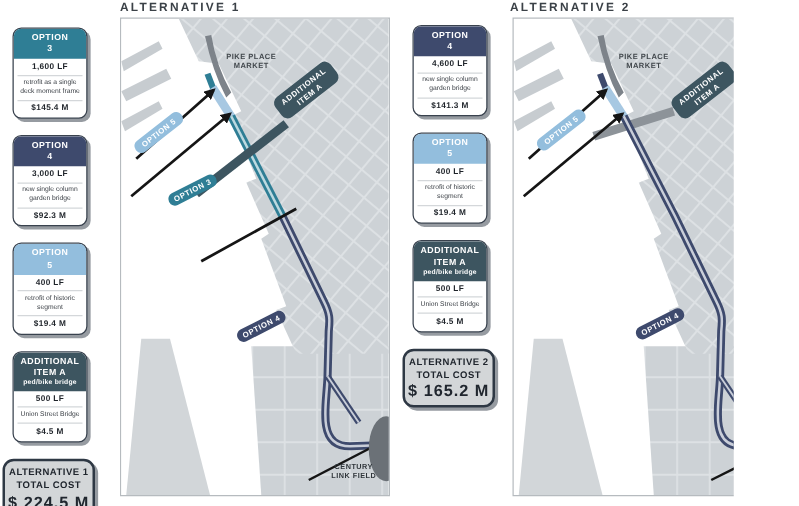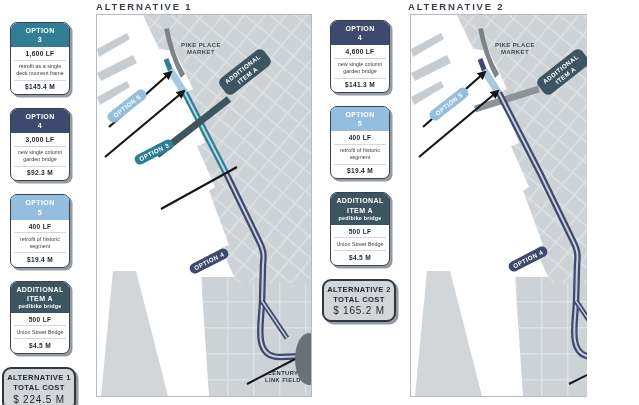--- a/index.html
+++ b/index.html
@@ -17,21 +17,21 @@
   .opt-body{padding:3px 3px 4px;}
   .opt-len{font-size:6.6px;font-weight:bold;letter-spacing:.3px;color:#1e2329;
            border-bottom:1px solid #d4d7da;padding-bottom:2.5px;margin-bottom:2.5px;}
   .opt-desc{font-size:5.4px;color:#3a3f45;line-height:1.3;margin-bottom:2.5px;}
   .opt-cost{font-size:6.6px;font-weight:bold;letter-spacing:.3px;color:#1e2329;
             border-top:1px solid #d4d7da;padding-top:2.5px;}
   .total-box{width:74px;margin-left:-8px;background:#d3d6d8;border:2px solid #2e3844;
              border-radius:9px;box-shadow:2.5px 2.5px 0 #969ba1;text-align:center;
              padding:4px 1px;box-sizing:border-box;}
   .total-line{font-size:7.6px;font-weight:bold;color:#20262e;letter-spacing:.4px;line-height:1.3;}
-  .total-cost{font-size:10px;font-weight:normal;color:#20262e;letter-spacing:.8px;margin-top:1px;}
+  .total-cost{font-size:13px;font-weight:bold;color:#20262e;letter-spacing:.8px;margin-top:1px;}
   .map{position:absolute;top:14px;height:381px;border:1px solid #b6bbbf;background:#fff;}
   .map svg{display:block;width:100%;height:100%;}
   .map-1{left:96px;width:214px;}
   .map-2{left:410px;width:226px;}
   .lblw{fill:#ffffff;font-weight:bold;font-size:6.2px;letter-spacing:.5px;text-anchor:middle;}
   .gtxt{fill:#42484d;font-weight:bold;font-size:6px;letter-spacing:.4px;text-anchor:middle;}
   .ctxt{fill:#2f353a;font-weight:bold;font-size:5.8px;letter-spacing:.4px;text-anchor:middle;}
 </style>
 </head>
 <body>

